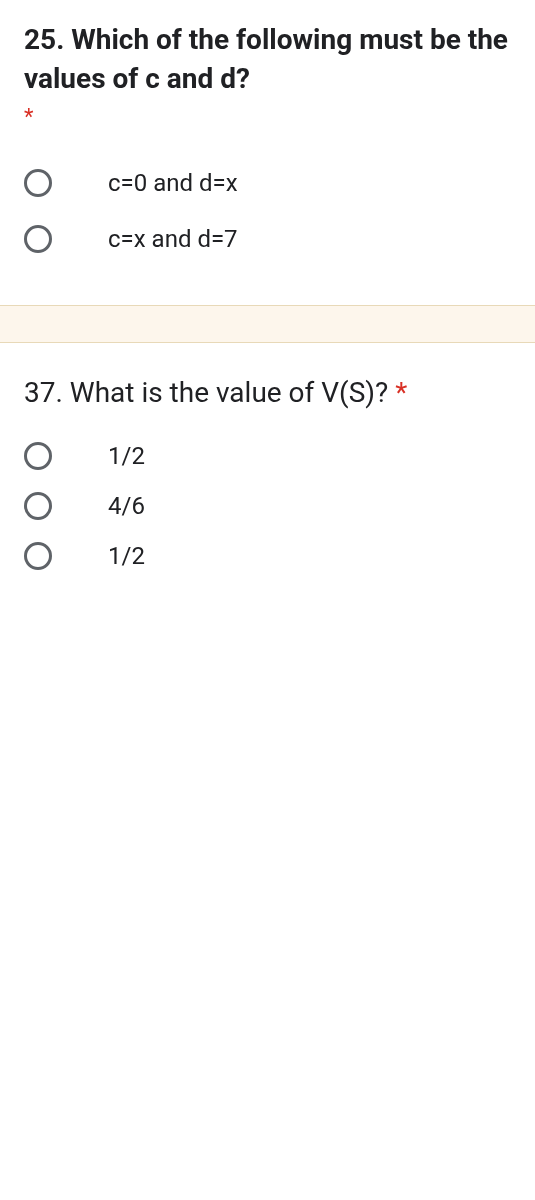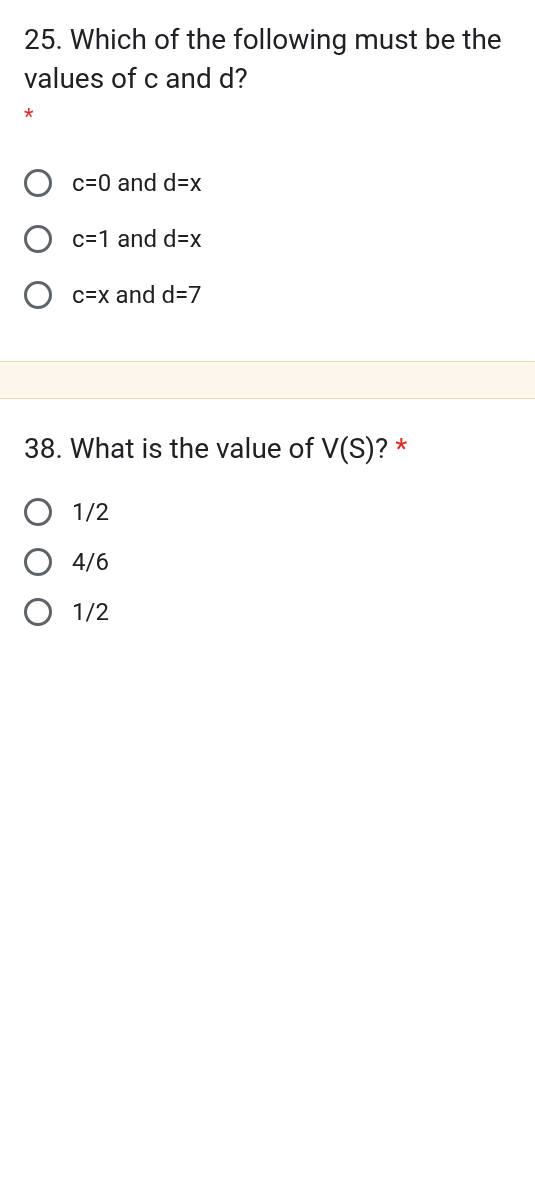--- a/index.html
+++ b/index.html
@@ -13,39 +13,40 @@
       width: 535px;
       color: #202124;
     }
     .question-block {
       padding: 20px 24px 24px 24px;
     }
     .question-title {
       font-size: 28px;
       line-height: 1.4;
       color: #202124;
-      font-weight: 400;
+      font-weight: 700;
     }
     .required-star {
       color: #d93025;
       font-size: 22px;
       display: inline-block;
       margin-top: 6px;
     }
     .inline-star {
       color: #d93025;
     }
     .options {
       margin-top: 40px;
     }
     .option-row {
       display: flex;
       align-items: center;
       margin-bottom: 28px;
       cursor: pointer;
+      gap: 36px;
     }
     .radio-circle {
       width: 28px;
       height: 28px;
       border: 3px solid #5f6368;
       border-radius: 50%;
       flex-shrink: 0;
       margin-right: 20px;
     }
     .option-label {
@@ -81,34 +82,30 @@
 <div class="question-block">
   <div class="question-title">25. Which of the following must be the values of c and d?</div>
   <div class="required-star">*</div>
   <div class="options">
     <div class="option-row">
       <div class="radio-circle"></div>
       <div class="option-label">c=0 and d=x</div>
     </div>
     <div class="option-row">
       <div class="radio-circle"></div>
-      <div class="option-label">c=1 and d=x</div>
-    </div>
-    <div class="option-row">
-      <div class="radio-circle"></div>
       <div class="option-label">c=x and d=7</div>
     </div>
   </div>
 </div>
 
 <div class="divider"></div>
 
 <div class="question-block q26">
   <div class="second-title">
-    <span>38. What is the value of V(S)? </span><span class="inline-star">*</span>
+    <span>37. What is the value of V(S)? </span><span class="inline-star">*</span>
   </div>
   <div class="options">
     <div class="option-row">
       <div class="radio-circle"></div>
       <div class="option-label">1/2</div>
     </div>
     <div class="option-row">
       <div class="radio-circle"></div>
       <div class="option-label">4/6</div>
     </div>

